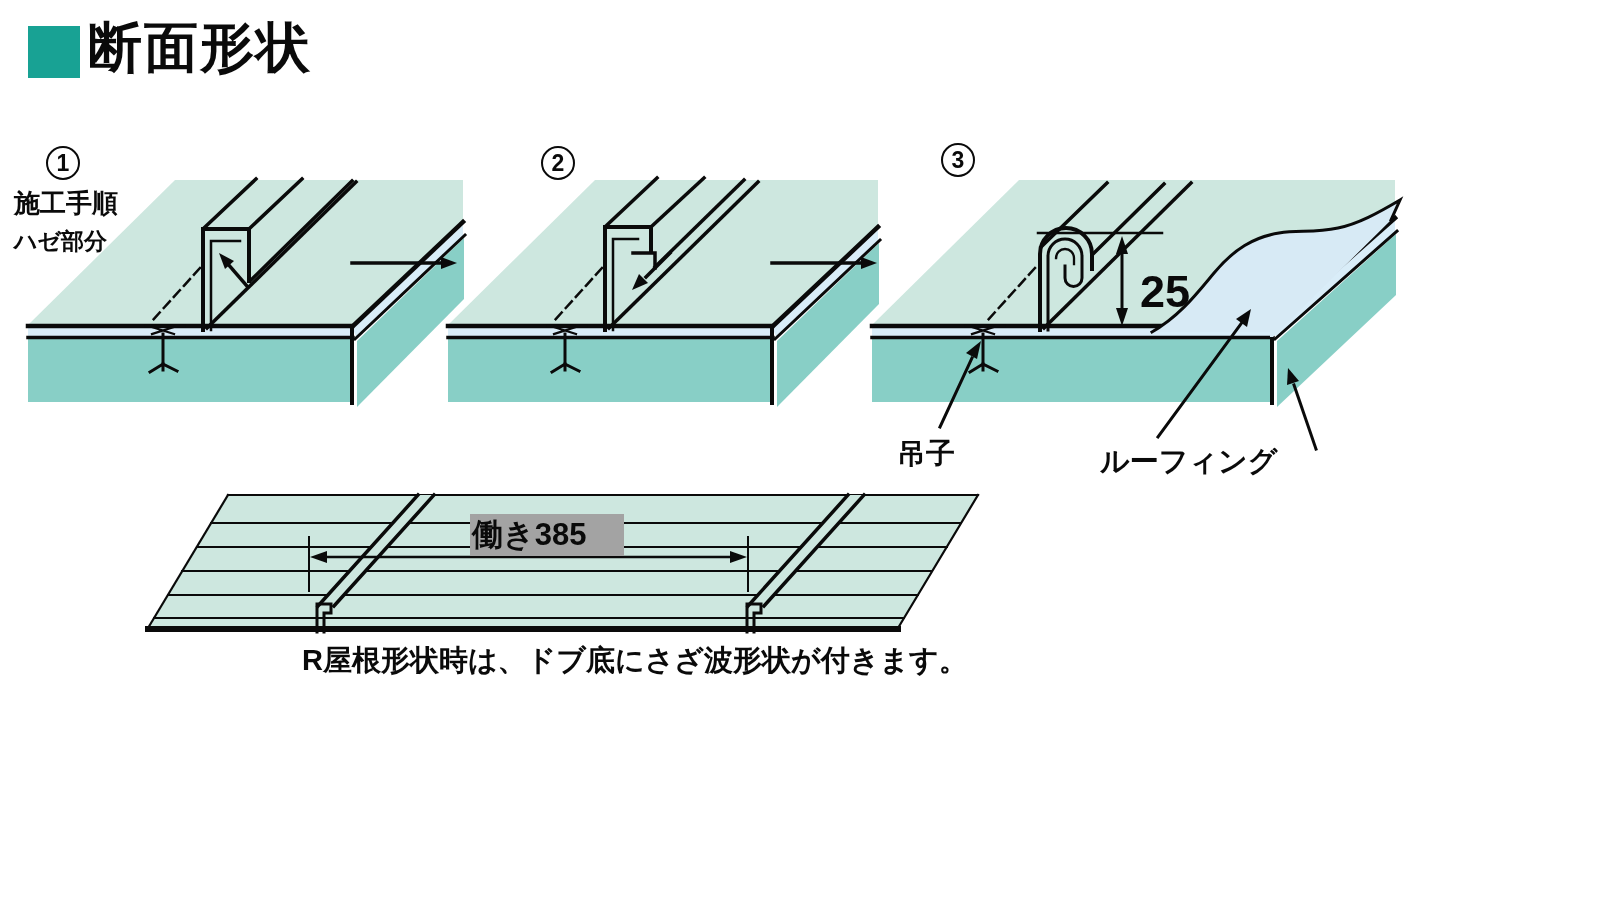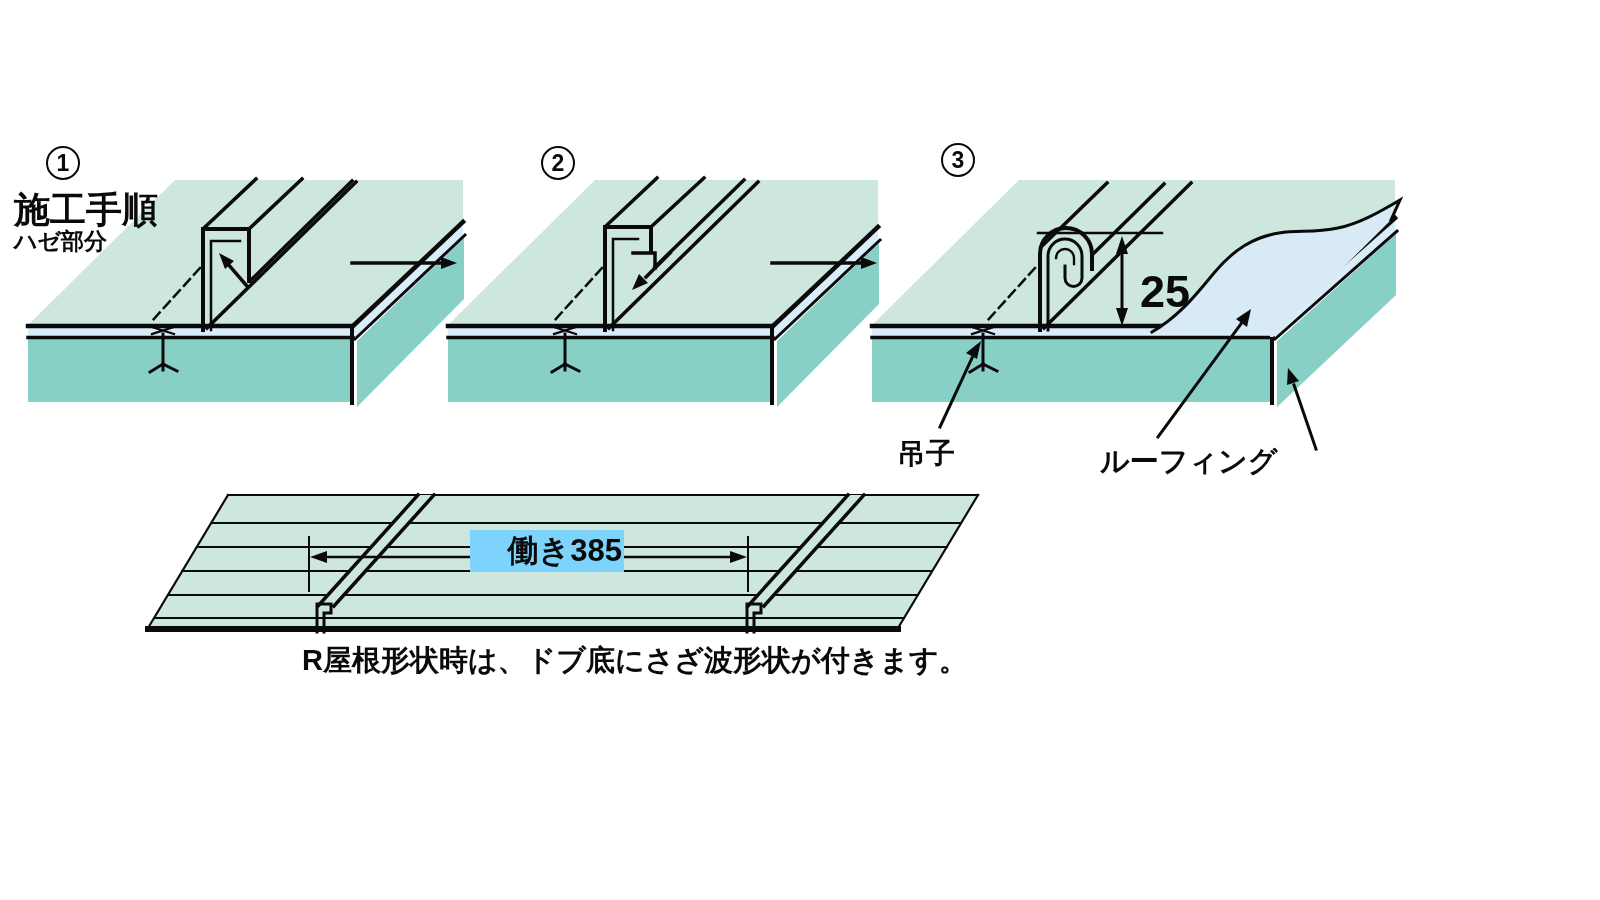--- a/index.html
+++ b/index.html
@@ -6,26 +6,26 @@
   .page{position:relative;width:1600px;height:900px;background:#ffffff;overflow:hidden;
         font-family:"Liberation Sans","DejaVu Sans",sans-serif;color:#0a0a0a;}
   .diagram-svg{position:absolute;left:0;top:0;width:1600px;height:900px;}
   .title-row{position:absolute;left:28px;top:18px;display:flex;align-items:flex-start;}
   .title-square{width:52px;height:52px;margin-top:8px;}
   .page-title{font-size:54px;font-weight:800;letter-spacing:2px;line-height:1.1;margin-left:8px;}
   .circle-num{position:absolute;width:34px;height:34px;border:2.5px solid #0a0a0a;border-radius:50%;
               display:flex;align-items:center;justify-content:center;font-size:23px;font-weight:600;
               background:#fff;box-sizing:border-box;}
   .lbl{position:absolute;font-weight:600;white-space:nowrap;}
-  .lbl-lg{font-size:36px;font-family:Liberation Serif, serif;}
+  .lbl-lg{font-size:26px;font-family:Liberation Serif, serif;}
   .lbl-md{font-size:29px;}
   .lbl-sm{font-size:23px;}
   .dim-25{position:absolute;font-size:45px;font-weight:600;margin-top:16px;}
-  .working-width{position:absolute;left:470px;top:514px;width:150px;text-align:right;
-                 font-size:31px;font-weight:600;background:#7dd3fc;padding:0 2px;margin-top:16px;}
+  .working-width{position:absolute;left:470px;top:514px;width:150px;text-align:left;
+                 font-size:31px;font-weight:600;background:#a3a3a3;padding:0 2px;}
   .note-text{position:absolute;left:302px;top:641px;font-size:29px;font-weight:600;white-space:nowrap;}
   .ml{line-height:34px;}
 </style>
 </head>
 <body>
 
 <div class="page">
 
   <svg class="diagram-svg" viewBox="0 0 1600 900">
 
@@ -195,20 +195,24 @@
       <g>
         <path d="M309,537 V591" stroke-width="2"></path>
         <path d="M748,537 V591" stroke-width="2"></path>
         <path d="M322,557 H735" stroke-width="2.5"></path>
         <polygon points="310,557 327,551 327,563" fill="#0a0a0a" stroke="none"></polygon>
         <polygon points="747,557 730,551 730,563" fill="#0a0a0a" stroke="none"></polygon>
       </g>
     </g>
   </svg>
 
+  <div class="title-row">
+    <div class="title-square" style="background:#18a294;"></div>
+    <div class="page-title">断面形状</div>
+  </div>
 
   <div class="circle-num" style="left:46px;top:146px;">
     <span>1</span>
   </div>
   <div class="circle-num" style="left:541px;top:146px;">
     <span>2</span>
   </div>
   <div class="circle-num" style="left:941px;top:143px;">
     <span>3</span>
   </div>

